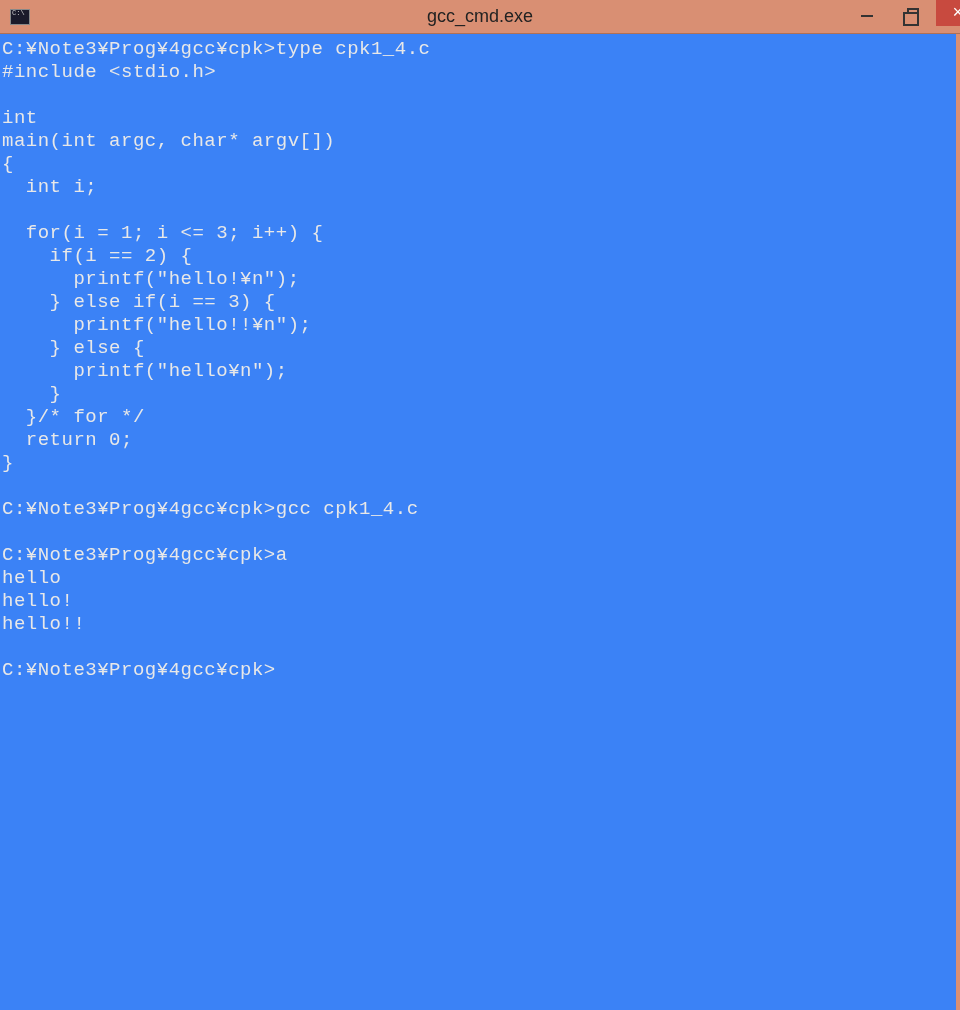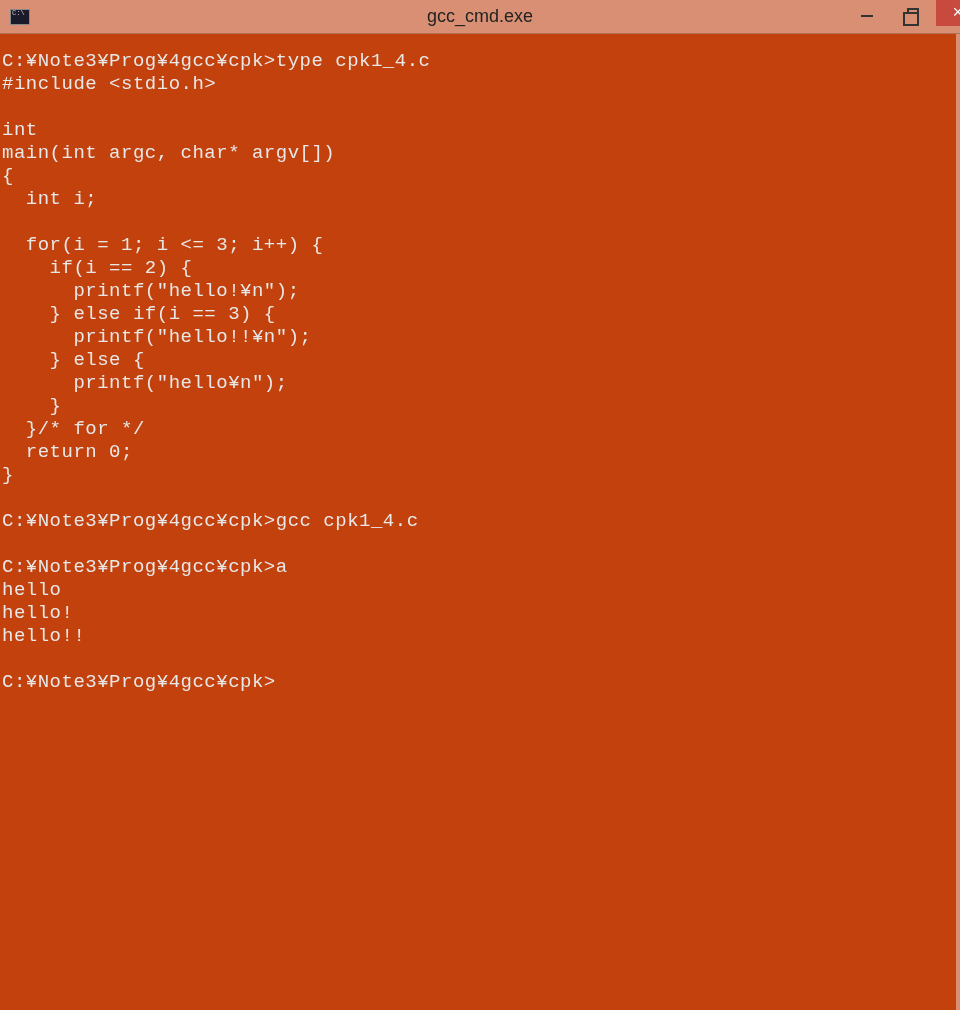--- a/index.html
+++ b/index.html
@@ -86,23 +86,23 @@
       top: 2px;
       background: #d98f73;
     }
     .close-x {
       font-size: 18px;
       font-weight: 300;
       line-height: 1;
       margin-right: -20px;
     }
     .terminal {
-      background: #c2410c;
+      background: #3b82f6;
       color: #e8e8e8;
-      padding: 16px 2px;
+      padding: 4px 2px;
       font-size: 19px;
       line-height: 23px;
       white-space: pre;
       letter-spacing: 0.5px;
       height: calc(100% - 34px);
       border-right: 4px solid #d98f73;
     }
   </style>
 </head>
 <body>

